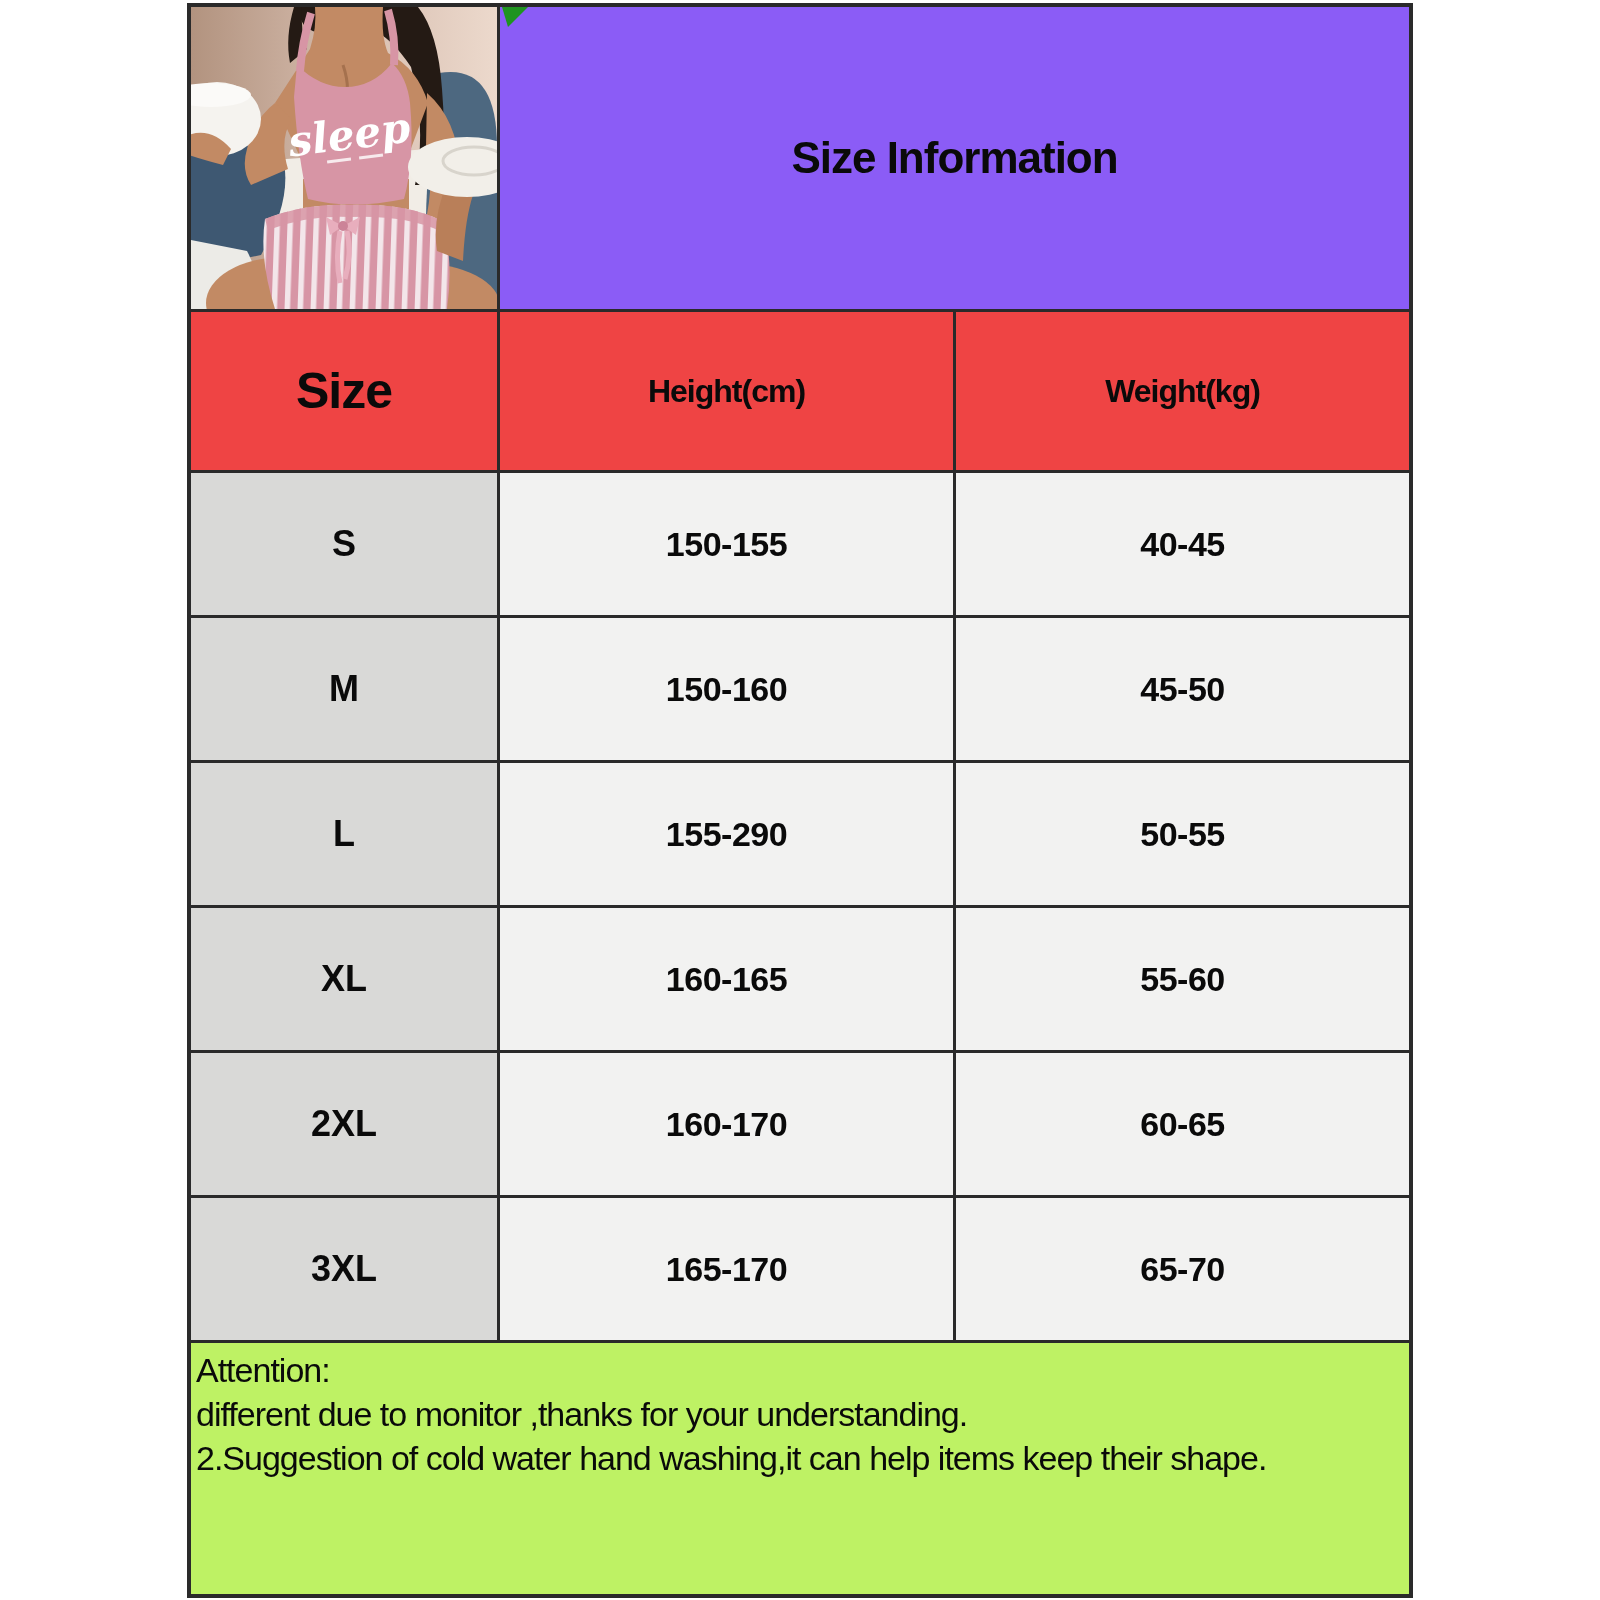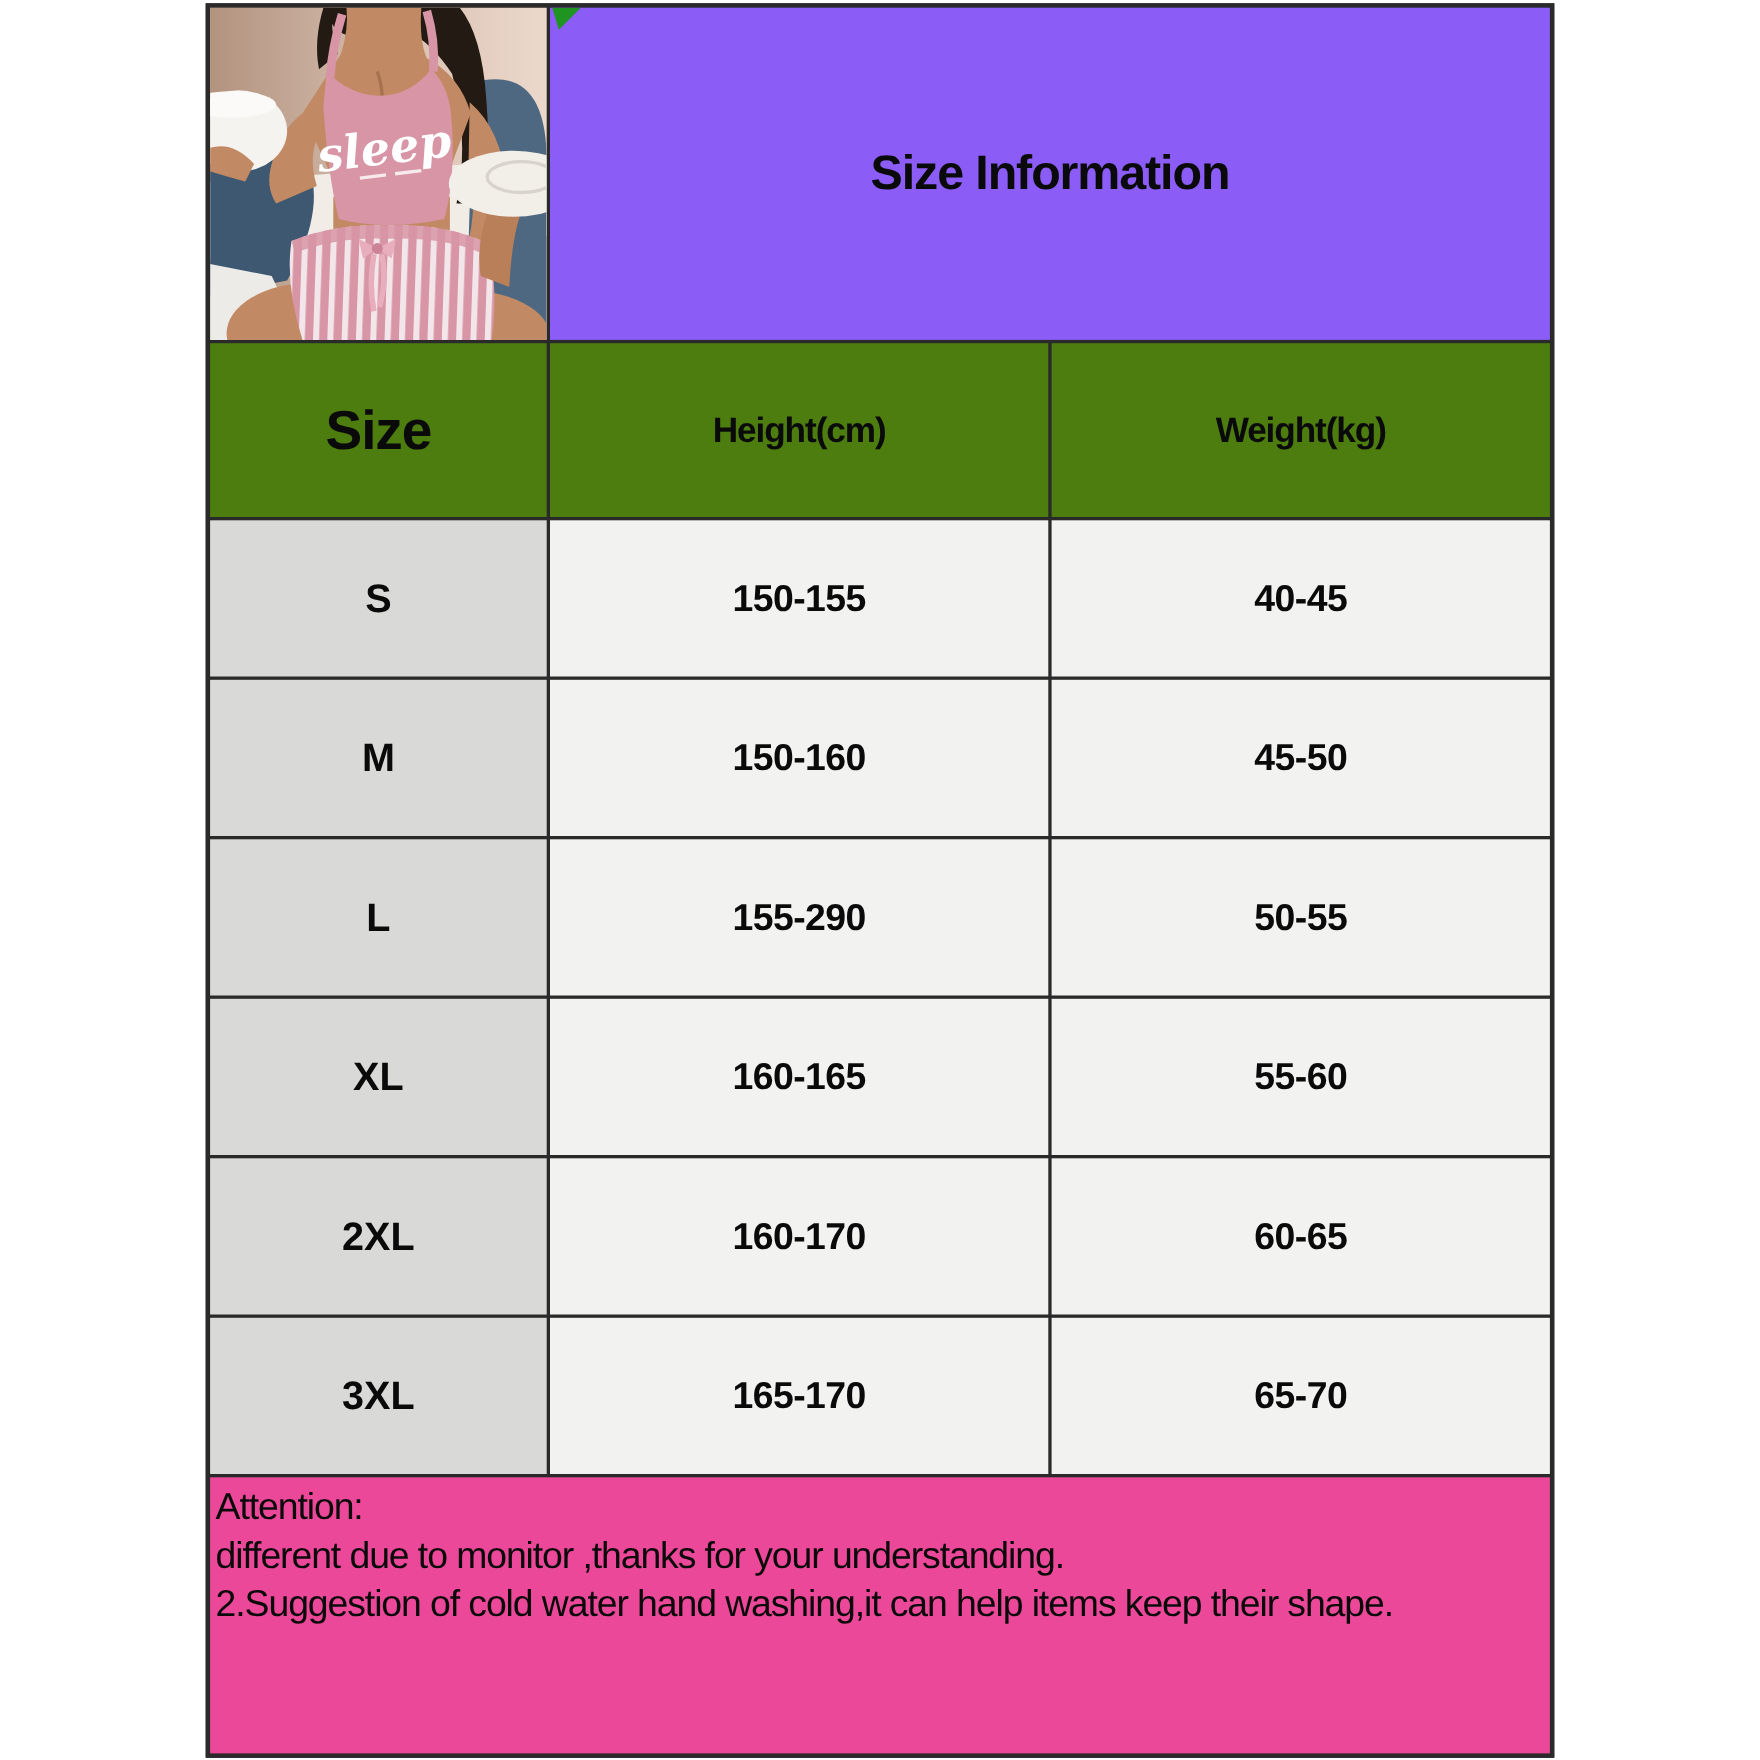--- a/index.html
+++ b/index.html
@@ -16,27 +16,27 @@
     gap:3px;
     background:#2a2a2a;
     border:4px solid #2a2a2a;
   }
   .cell{display:flex;align-items:center;justify-content:center;text-align:center;}
   .photo-cell{background:#c9b0a0;overflow:hidden;padding:0;display:block;}
   .photo-cell svg{display:block;width:100%;height:100%;}
   .title-cell{grid-column:2/4;background:#8b5cf6;position:relative;}
   .title-text{font-size:44px;font-weight:bold;letter-spacing:-1px;}
   .corner-marker{position:absolute;top:0;left:2px;line-height:0;}
-  .hdr{background:#4d7c0f;font-weight:bold;}
+  .hdr{background:#ef4444;font-weight:bold;}
   .hdr-size{font-size:50px;letter-spacing:-1px;}
   .hdr-col{font-size:32px;letter-spacing:-1px;}
   .label-cell{background:#d9d9d7;font-weight:bold;font-size:36px;}
   .value-cell{background:#f2f2f1;font-weight:bold;font-size:34px;letter-spacing:-0.5px;}
   .attn{
-    grid-column:1/4;background:#ec4899;display:block;
+    grid-column:1/4;background:#bef264;display:block;
     padding:5px 4px 0 5px;font-size:34px;letter-spacing:-1px;line-height:44px;
     overflow:hidden;text-align:left;
   }
   .attn-line{white-space:nowrap;}
 </style>
 </head>
 <body>
 
 <div class="sheet">
   <div class="grid">

